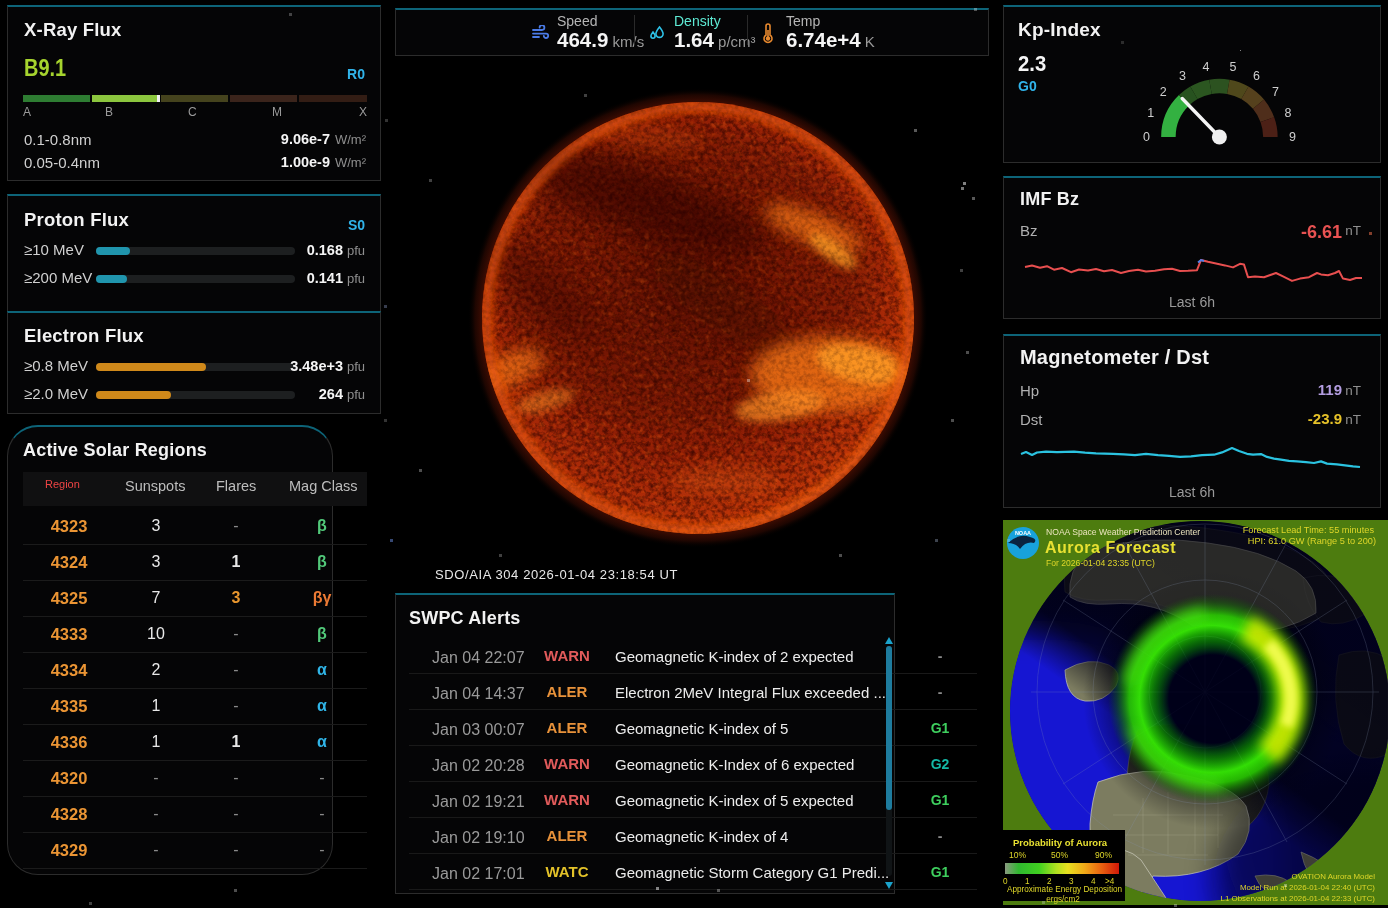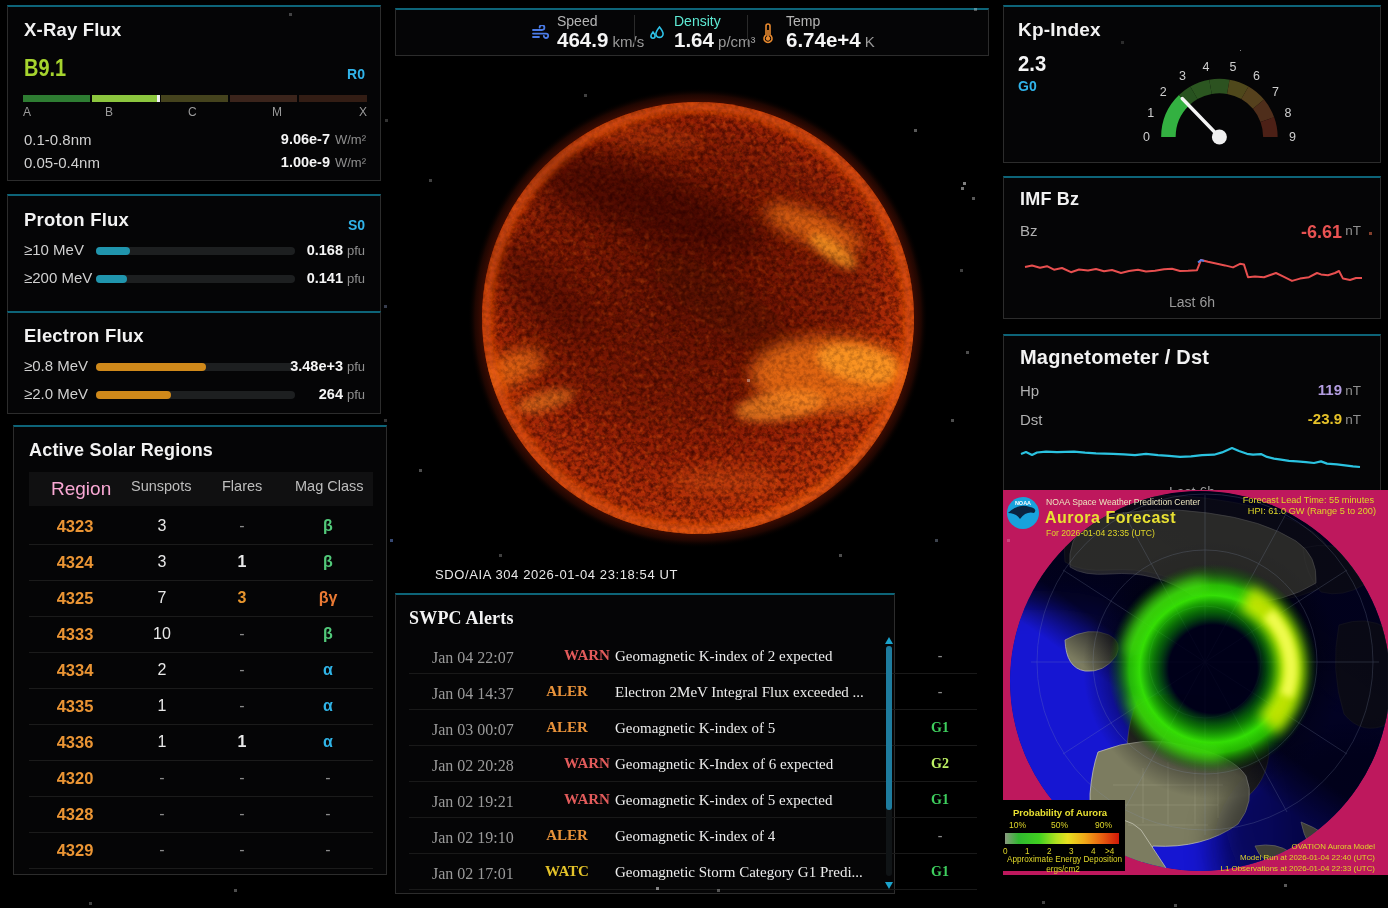--- a/index.html
+++ b/index.html
@@ -24,21 +24,21 @@
 .rc3{left:299px;font-weight:bold;}
 .mb{color:#52c97a;}
 .mbg{color:#eb7a34;}
 .ma{color:#30b5e8;}
 .dash{color:#8a8a8a;font-weight:normal;}
 .arow{position:absolute;left:13px;width:568px;height:36px;border-bottom:1px solid #191919;}
 .arow .at{position:absolute;left:23px;top:13px;font-size:16px;color:#9a9a9a;line-height:1;}
 .arow .ab{position:absolute;left:158px;top:11px;font-size:15px;font-weight:bold;line-height:1;transform:translateX(-50%);}
 .arow .am{position:absolute;left:206px;top:12px;font-size:15px;color:#ececec;line-height:1;}
 .arow .as{position:absolute;left:531px;top:12px;font-size:14px;font-weight:bold;line-height:1;transform:translateX(-50%);}
-.cwarn{color:#e25b5b;margin-left:20px;}.caler{color:#e8923a;}.cwatc{color:#e3c229;}.cg1{color:#3ecf5e;}.cg2{color:#bef264;}.cdash{color:#8a8a8a;font-weight:normal;}
+.cwarn{color:#e25b5b;}.caler{color:#e8923a;}.cwatc{color:#e3c229;}.cg1{color:#3ecf5e;}.cg2{color:#14b8a6;}.cdash{color:#8a8a8a;font-weight:normal;}
 </style>
 </head>
 <body>
 <div id="stars"></div>
 
 <div class="card" style="left:7px;top:5px;width:374px;height:176px;">
   <div class="t title" style="left:16px;top:14px;">X-Ray Flux</div>
   <div class="t" style="left:16px;top:49px;font-size:24px;font-weight:bold;color:#a6d42e;transform:scaleX(0.83);transform-origin:0 0;">B9.1</div>
   <div class="t accent" style="right:15px;top:60px;">R0</div>
 
@@ -85,24 +85,24 @@
   <div class="fill" style="left:88px;top:50px;width:110px;background:#d0891a;"></div>
   <div class="t val" style="right:37px;top:46px;">3.48e+3</div>
   <div class="t unit" style="right:15px;top:47px;">pfu</div>
   <div class="t lbl" style="left:16px;top:73px;">≥2.0 MeV</div>
   <div class="bar" style="left:88px;top:78px;width:199px;"></div>
   <div class="fill" style="left:88px;top:78px;width:75px;background:#d0891a;"></div>
   <div class="t val" style="right:37px;top:74px;">264</div>
   <div class="t unit" style="right:15px;top:75px;">pfu</div>
 </div>
 
-<div class="card" style="left:13px;top:425px;width:374px;height:450px;">
+<div class="card" style="left:7px;top:425px;width:326px;height:450px;border-radius:31px;">
   <div class="t title" style="left:15px;top:14px;font-size:18px;">Active Solar Regions</div>
   <div style="position:absolute;left:15px;top:45px;width:344px;height:34px;background:#101011;"></div>
-  <div class="t" style="left:37px;top:52px;font-size:19px;color:#f9a8d4;">Region</div>
+  <div class="t" style="left:37px;top:52px;font-size:11px;color:#ef4444;">Region</div>
   <div class="t" style="left:117px;top:52px;font-size:14.5px;color:#bdbdbd;">Sunspots</div>
   <div class="t" style="left:208px;top:52px;font-size:14.5px;color:#bdbdbd;">Flares</div>
   <div class="t" style="left:281px;top:52px;font-size:14.5px;color:#bdbdbd;">Mag Class</div>
   <div id="regionrows">
     <div class="rrow" style="top:81px;">
         <span class="rc0">4323</span>
         <span class="rc1">3</span>
         <span class="rc2 dash">-</span>
         <span class="rc3 mb">β</span>
       </div>
@@ -253,21 +253,21 @@
       <ellipse cx="250" cy="80" rx="60" ry="12" fill="#d8500e" opacity="0.3" filter="url(#blur8)" transform="rotate(8 250 80)"></ellipse>
       <rect x="60" y="20" width="490" height="490" filter="url(#suntex)" opacity="0.33"></rect>
 
       <circle cx="303" cy="262" r="210" fill="none" stroke="#e25210" stroke-width="7" opacity="0.85" filter="url(#blur4)"></circle>
       <circle cx="303" cy="262" r="214" fill="none" stroke="#f5661a" stroke-width="3" opacity="0.9" filter="url(#blur4)"></circle>
     </g>
     <text x="40" y="523" font-family="Liberation Sans, sans-serif" font-size="13" letter-spacing="0.6" fill="#e8e8e8">SDO/AIA  304    2026-01-04 23:18:54 UT</text>
   </svg>
 </div>
 
-<div class="card" style="left:395px;top:593px;width:500px;height:301px;font-family:Liberation Serif, serif;">
+<div class="card" style="left:395px;top:593px;width:500px;height:301px;">
   <div class="t title" style="left:13px;top:14px;font-size:18px;">SWPC Alerts</div>
   <div id="alertrows">
     <div class="arow" style="top:42px;">
         <span class="at">Jan 04 22:07</span>
         <span class="ab cwarn">WARN</span>
         <span class="am">Geomagnetic K-index of 2 expected</span>
         <span class="as cdash">-</span>
       </div>
     <div class="arow" style="top:78px;">
         <span class="at">Jan 04 14:37</span>
@@ -364,21 +364,21 @@
   <div class="t unit" style="right:19px;top:48px;font-size:13.5px;">nT</div>
   <div class="t" style="left:16px;top:76px;font-size:15px;color:#b0b0b0;">Dst</div>
   <div class="t" style="right:38px;top:75px;font-size:15px;font-weight:bold;color:#e6c229;">-23.9</div>
   <div class="t unit" style="right:19px;top:77px;font-size:13.5px;">nT</div>
   <svg style="left:0;top:-2px;" width="378" height="174" viewBox="0 0 378 174">
     <polyline fill="none" stroke="#2bc3e0" stroke-width="2.2" stroke-linejoin="round" points="17,120 22,118 28,121 33,118.5 42,117.6 53,118.2 70,117.6 81,118.7 92,119.3 109,119.8 120,120.4 131,121.2 142,119.8 154,121.2 165,121.8 176,122.9 187,122.3 198,121.2 210,120.7 218,118.4 228,114 235,117 243,119.8 249,120.7 257,120.1 263,122.9 270,124.6 277,125.7 285,126.8 293,127.4 302,128.2 310,129 317,127.4 323,129.6 333,130.4 341,131.3 349,132.4 356,133"></polyline>
   </svg>
   <div class="t gray" style="left:0;top:149px;width:100%;text-align:center;font-size:14px;">Last 6h</div>
 </div>
 
-<div id="aurora" style="position:absolute;left:1003px;top:490px;width:385px;height:385px;background:#be185d;">
+<div id="aurora" style="position:absolute;left:1003px;top:520px;width:385px;height:385px;background:#4d7c0f;">
 <svg style="left:0;top:0;" width="385" height="385" viewBox="0 0 385 385">
   <defs>
     <clipPath id="globe">
           <circle cx="197" cy="191" r="190"></circle>
         </clipPath>
     <linearGradient id="night" gradientUnits="userSpaceOnUse" x1="95" y1="335" x2="262" y2="100">
       <stop offset="0" stop-color="#000010" stop-opacity="0"></stop>
       <stop offset="0.42" stop-color="#000010" stop-opacity="0"></stop>
       <stop offset="0.58" stop-color="#000010" stop-opacity="0.8"></stop>
       <stop offset="1" stop-color="#000010" stop-opacity="0.85"></stop>

